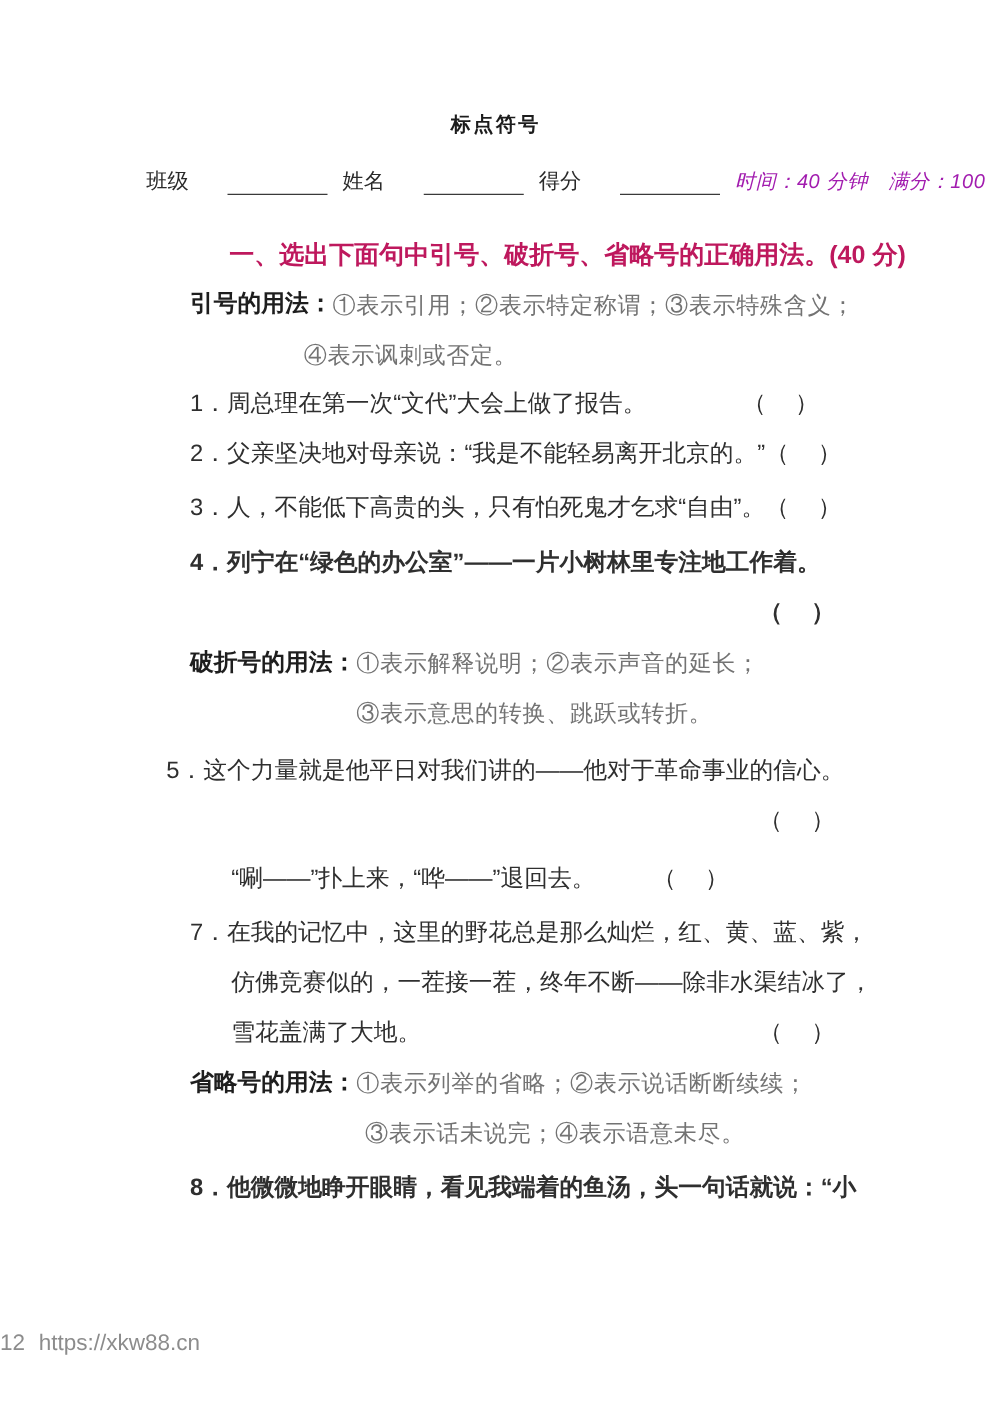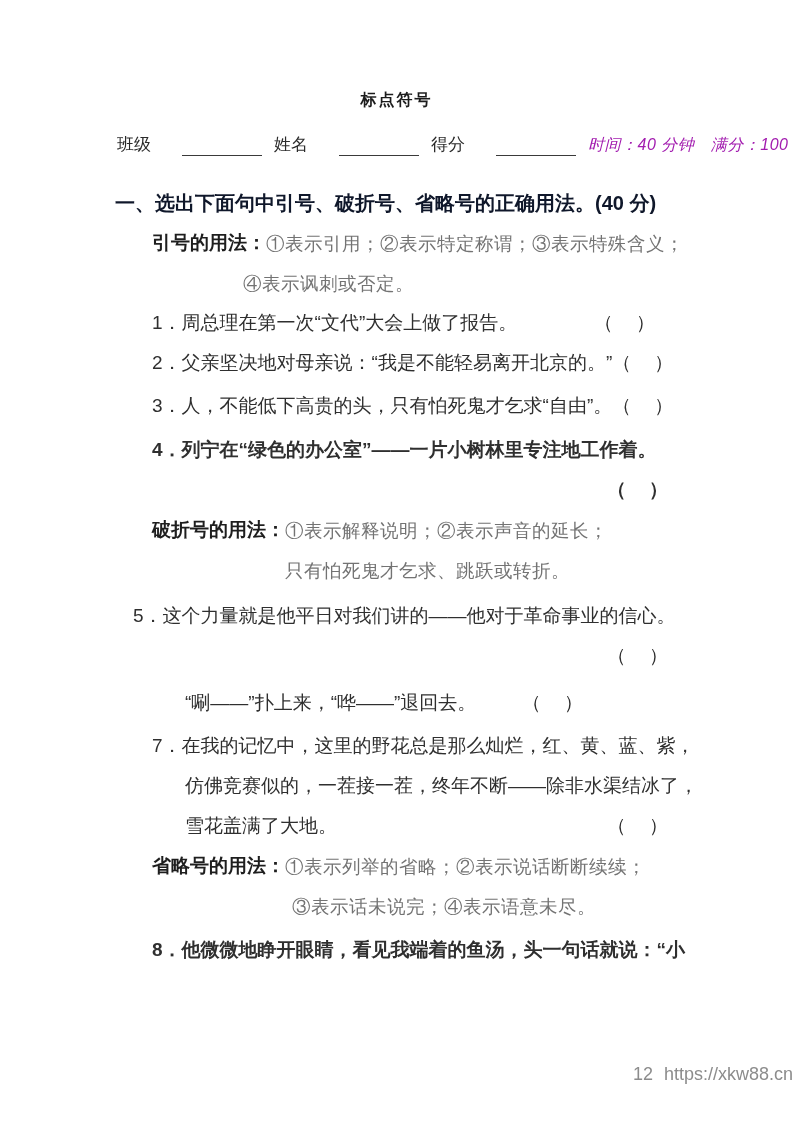--- a/index.html
+++ b/index.html
@@ -39,22 +39,23 @@
   }
   .exam-info {
     margin-left: auto;
     font-size: 16px;
     letter-spacing: 0.5px;
   }
   .section-heading {
     margin: 34px 0 0 115px;
     font-size: 20px;
     font-weight: bold;
-    color: #0f172a;
+    color: #be185d;
     white-space: nowrap;
+    text-align: center;
   }
   .content { margin-top: 6px; }
   .block { margin-left: 152px; margin-right: 108px; }
   .line {
     display: flex;
     align-items: center;
     height: 40px;
     font-size: 19px;
     white-space: nowrap;
   }
@@ -78,21 +79,21 @@
   .mt3 { margin-top: 3px; }
   .mt4 { margin-top: 4px; font-weight: bold; }
   .mt6 { margin-top: 6px; }
   .mt7 { margin-top: 7px; }
   .q5 { margin-left: 133px; }
   .footer {
     position: absolute;
     left: 0;
     right: 0;
     top: 1064px;
-    text-align: right;
+    text-align: left;
     font-size: 18px;
     color: #8c8c8c;
   }
   .footer .url { margin-left: 6px; }
 </style>
 </head>
 <body>
 
 <div class="page">
 
@@ -157,21 +158,21 @@
         <span class="blank">（　）</span>
       </div>
     </div>
 
     <div class="block">
       <div class="line">
         <span class="usage-label">破折号的用法：</span>
         <span class="usage-text">①表示解释说明；②表示声音的延长；</span>
       </div>
       <div class="line indent-b">
-        <span class="usage-text">只有怕死鬼才乞求、跳跃或转折。</span>
+        <span class="usage-text">③表示意思的转换、跳跃或转折。</span>
       </div>
     </div>
 
     <div class="block mt6 q5">
       <div class="line">
         <span>5．这个力量就是他平日对我们讲的——他对于革命事业的信心。</span>
       </div>
       <div class="line blank-row">
         <span class="blank">（　）</span>
       </div>

